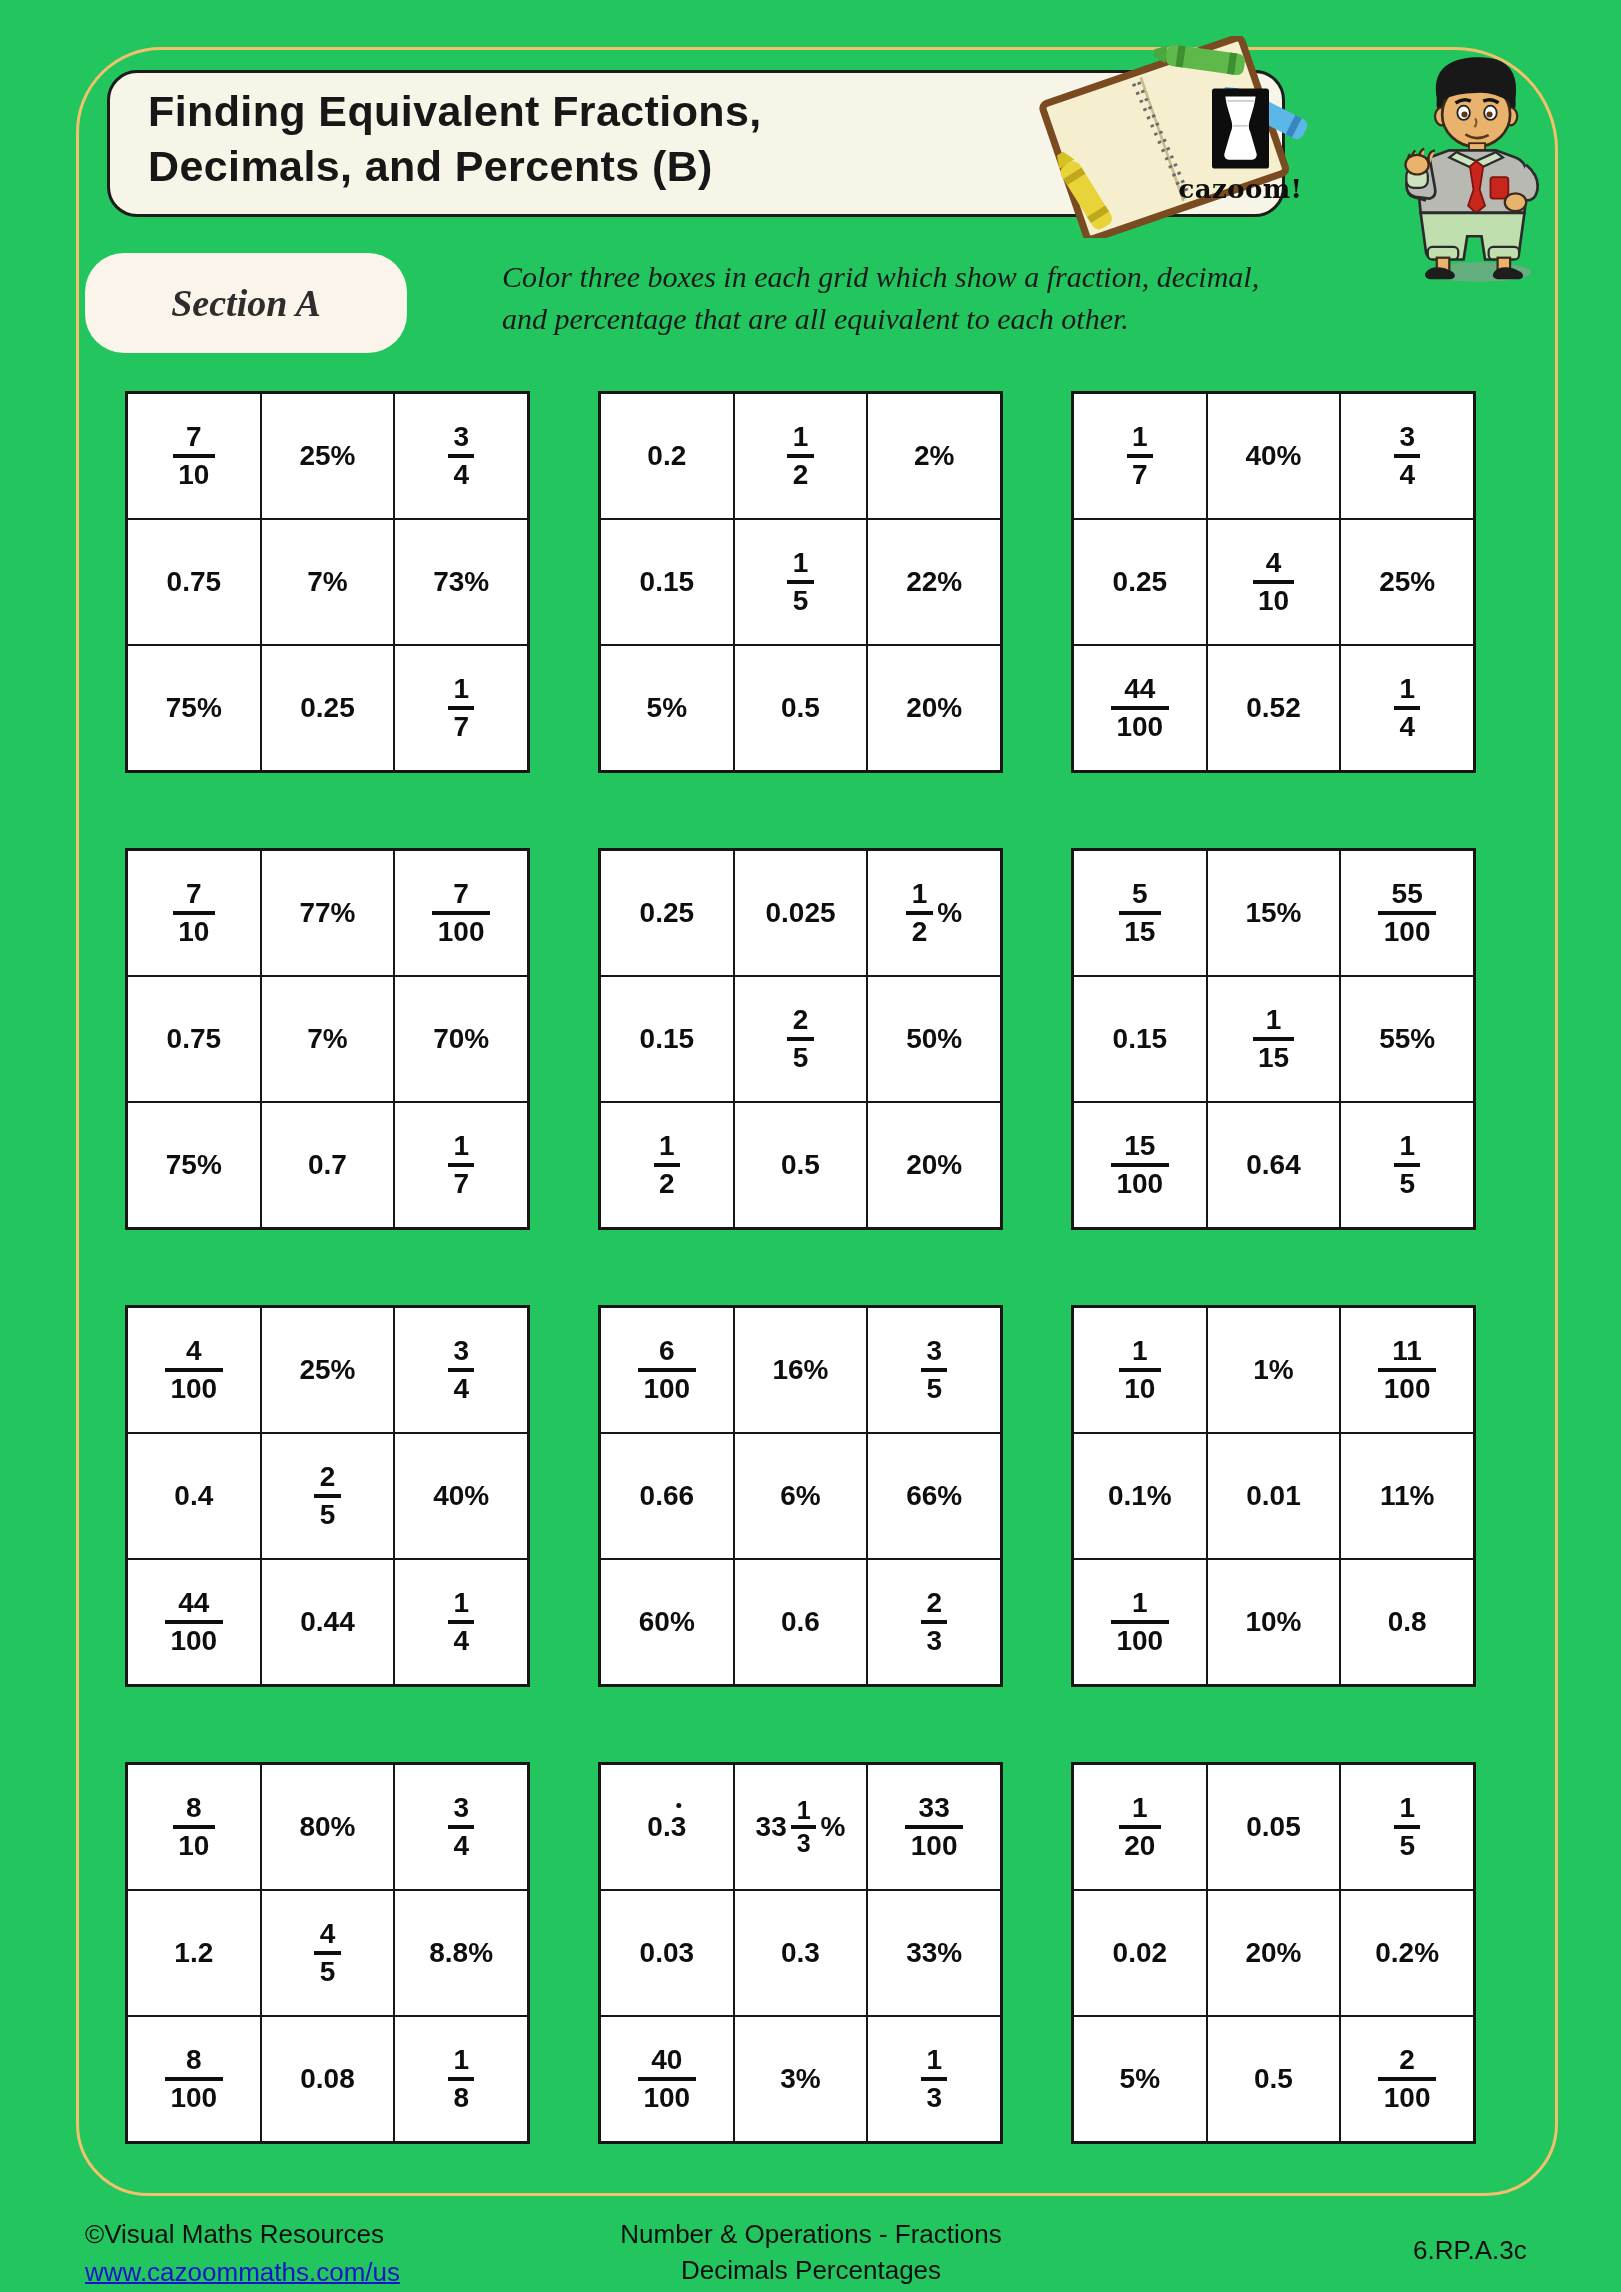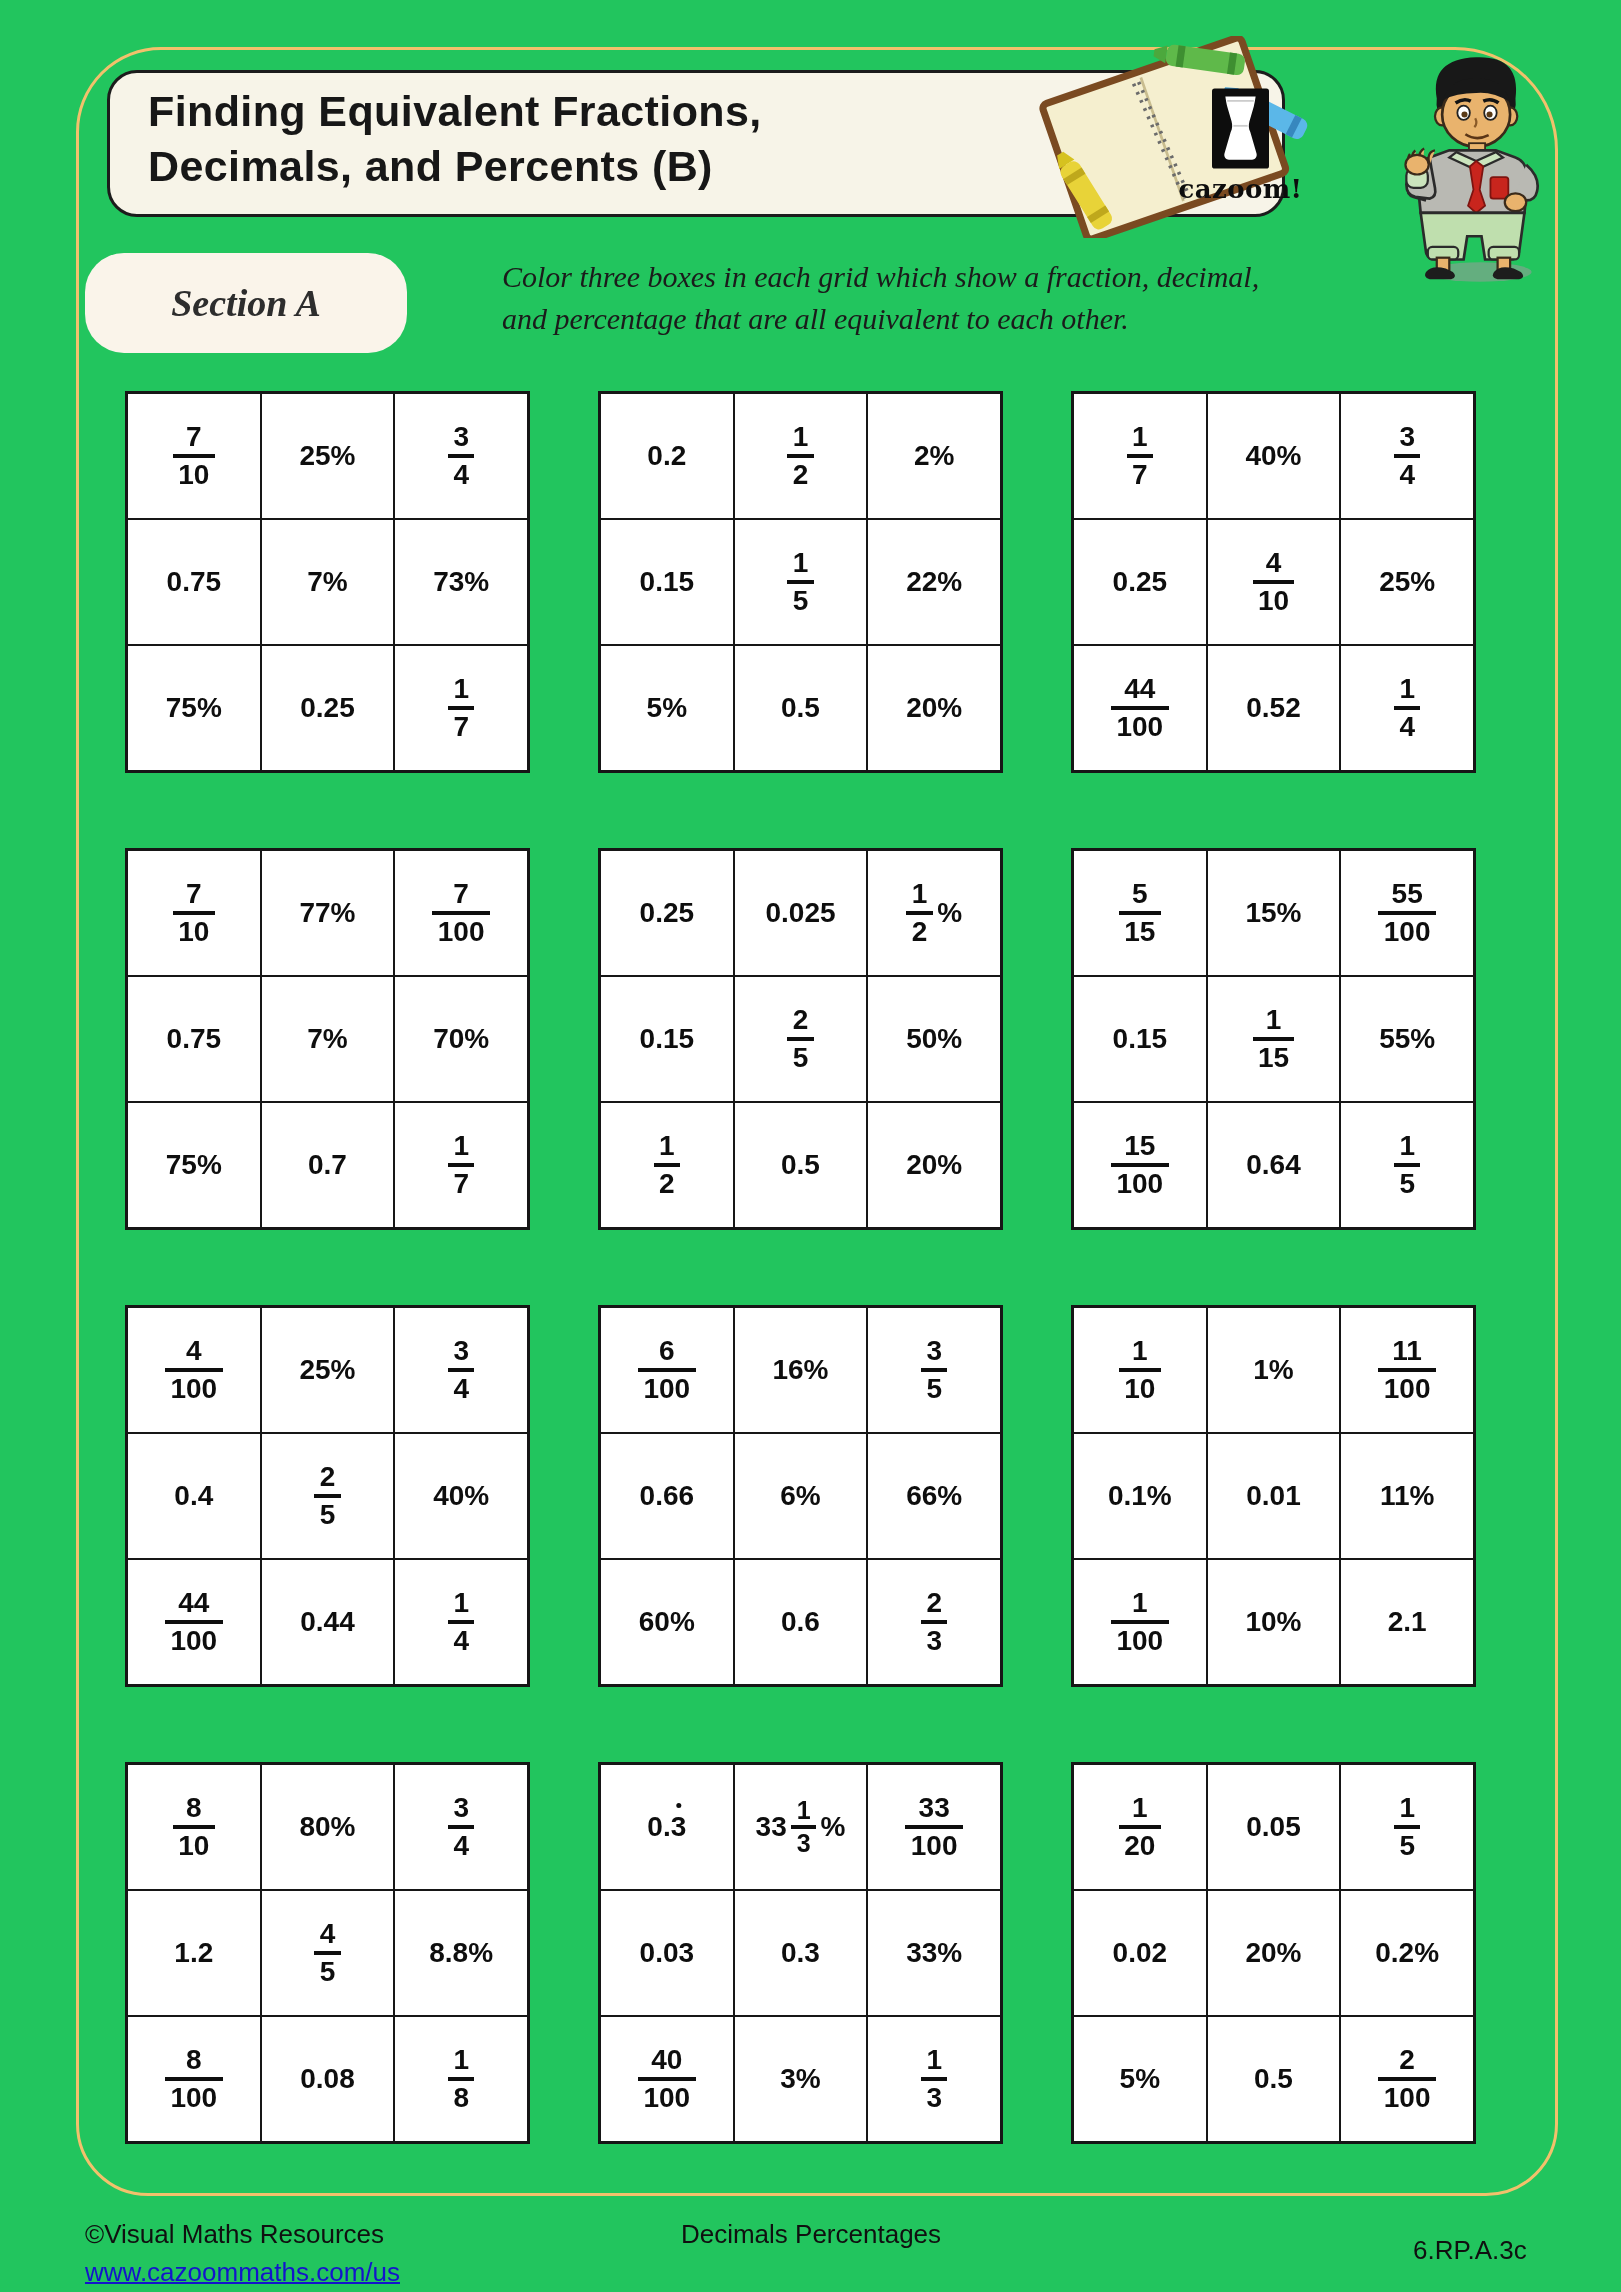--- a/index.html
+++ b/index.html
@@ -527,21 +527,21 @@
           <span class="frac">
             <span class="num">1</span>
             <span class="fbar"></span>
             <span class="den">100</span>
           </span>
         </div>
         <div class="cell">
           <span>10%</span>
         </div>
         <div class="cell">
-          <span>2.1</span>
+          <span>0.8</span>
         </div>
       </div>
       <div class="grid">
         <div class="cell">
           <span class="frac">
             <span class="num">8</span>
             <span class="fbar"></span>
             <span class="den">10</span>
           </span>
         </div>
@@ -676,18 +676,19 @@
           </span>
         </div>
       </div>
     </div>
 
   <div class="footer-left">
     <div>©Visual Maths Resources</div>
     <a class="footer-link">www.cazoommaths.com/us</a>
   </div>
   <div class="footer-center">
+    <div>Number &amp; Operations - Fractions</div>
     <div>Decimals Percentages</div>
   </div>
   <div class="footer-right">6.RP.A.3c</div>
 
 </div>
 
 
 </body></html>

